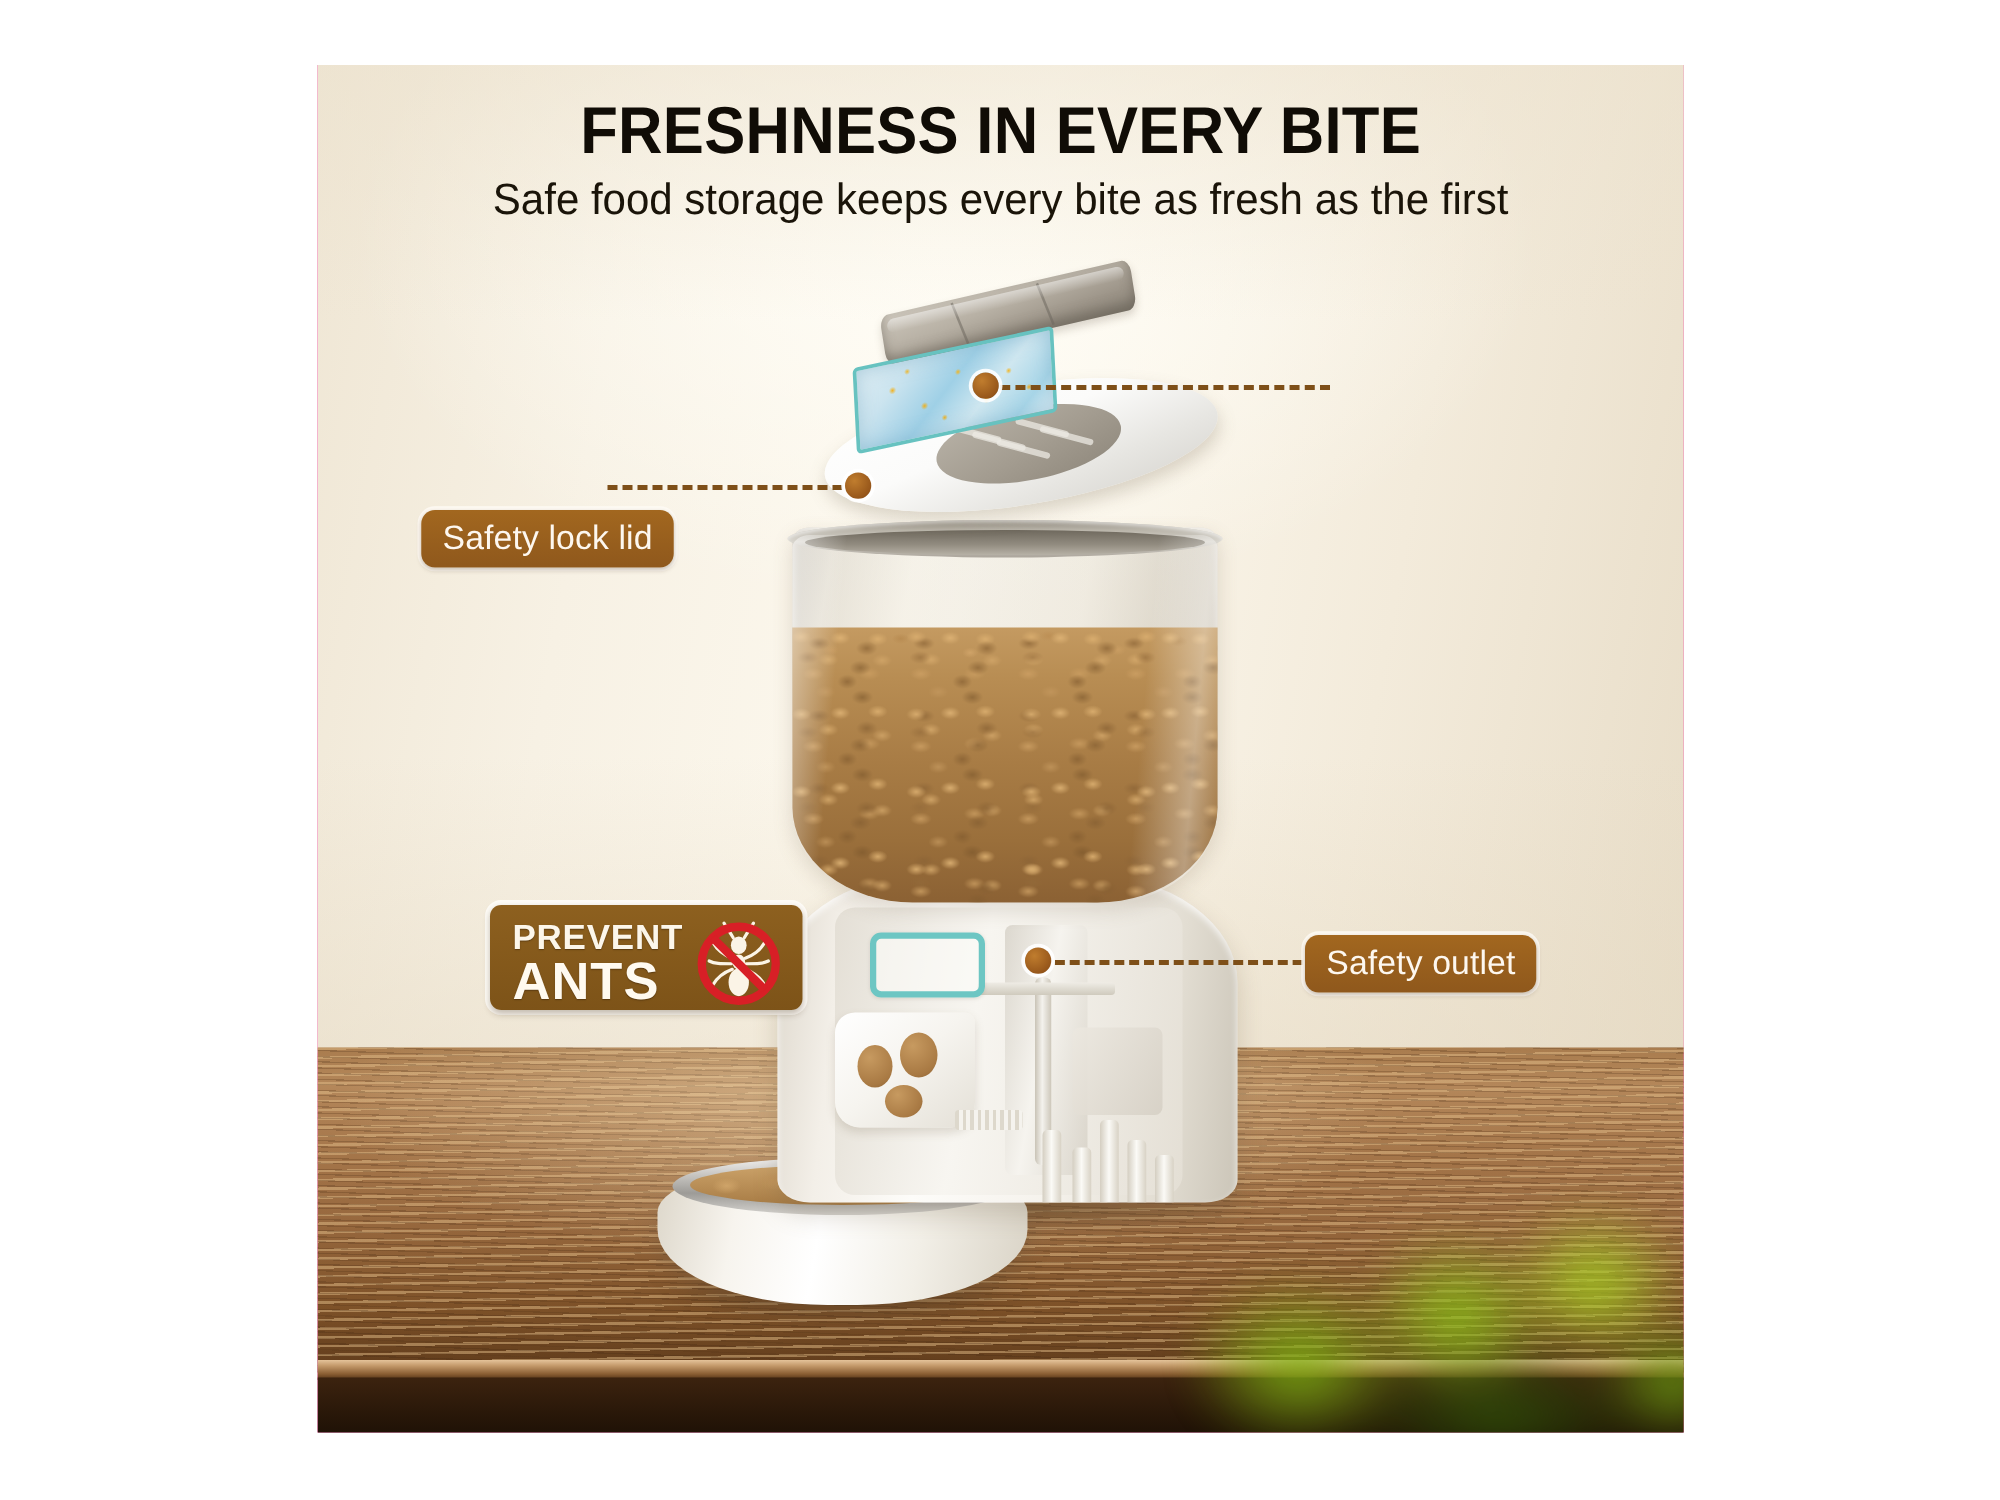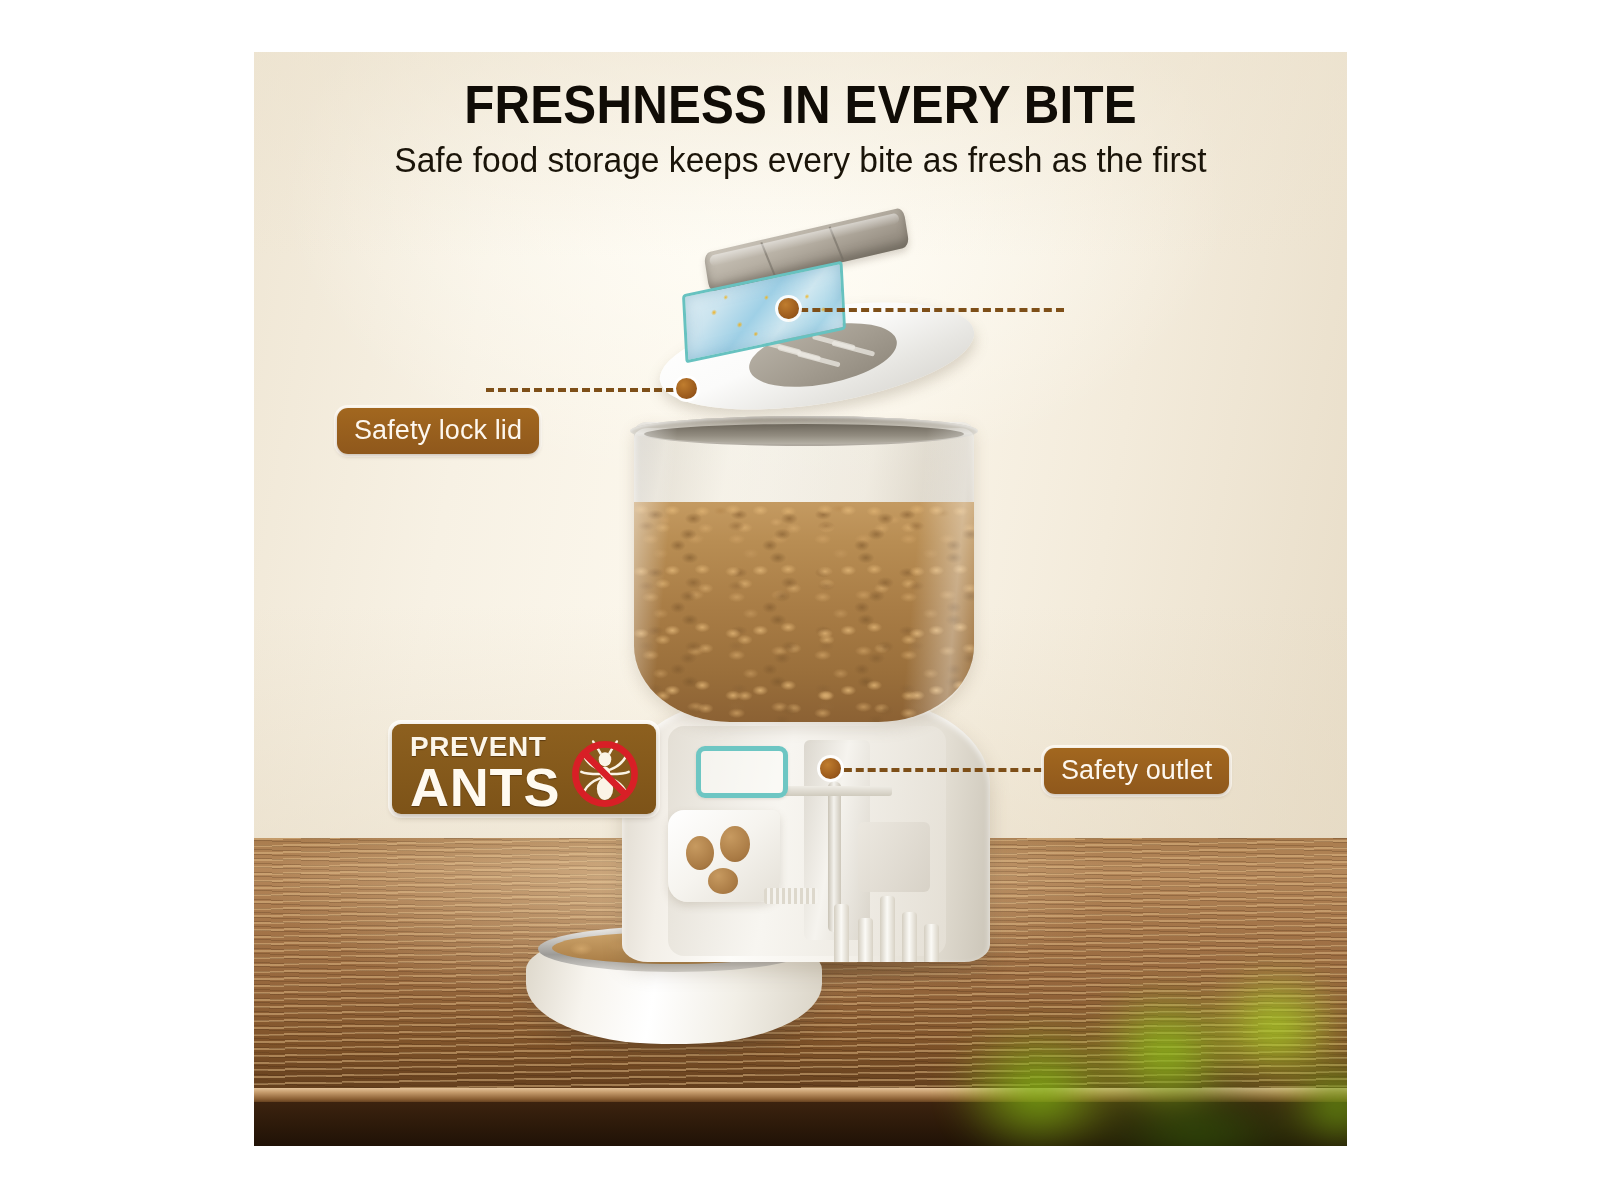--- a/index.html
+++ b/index.html
@@ -171,21 +171,21 @@
   .ants-text { display: flex; flex-direction: column; line-height: .96; }
   .ants-top {
     color: #fcf6ea;
     font-size: 28px;
     font-weight: 600;
     letter-spacing: .6px;
     text-shadow: 0 1px 1px rgba(50,28,5,.5);
   }
   .ants-big {
     color: #fffaf0;
-    font-size: 54px;
+    font-size: 42px;
     font-weight: 600;
     letter-spacing: .8px;
     margin-top: 1px;
     text-shadow: 0 1px 1px rgba(50,28,5,.5);
   }
   .ant-no {
     position: relative;
     width: 74px;
     height: 74px;
     flex: 0 0 74px;

